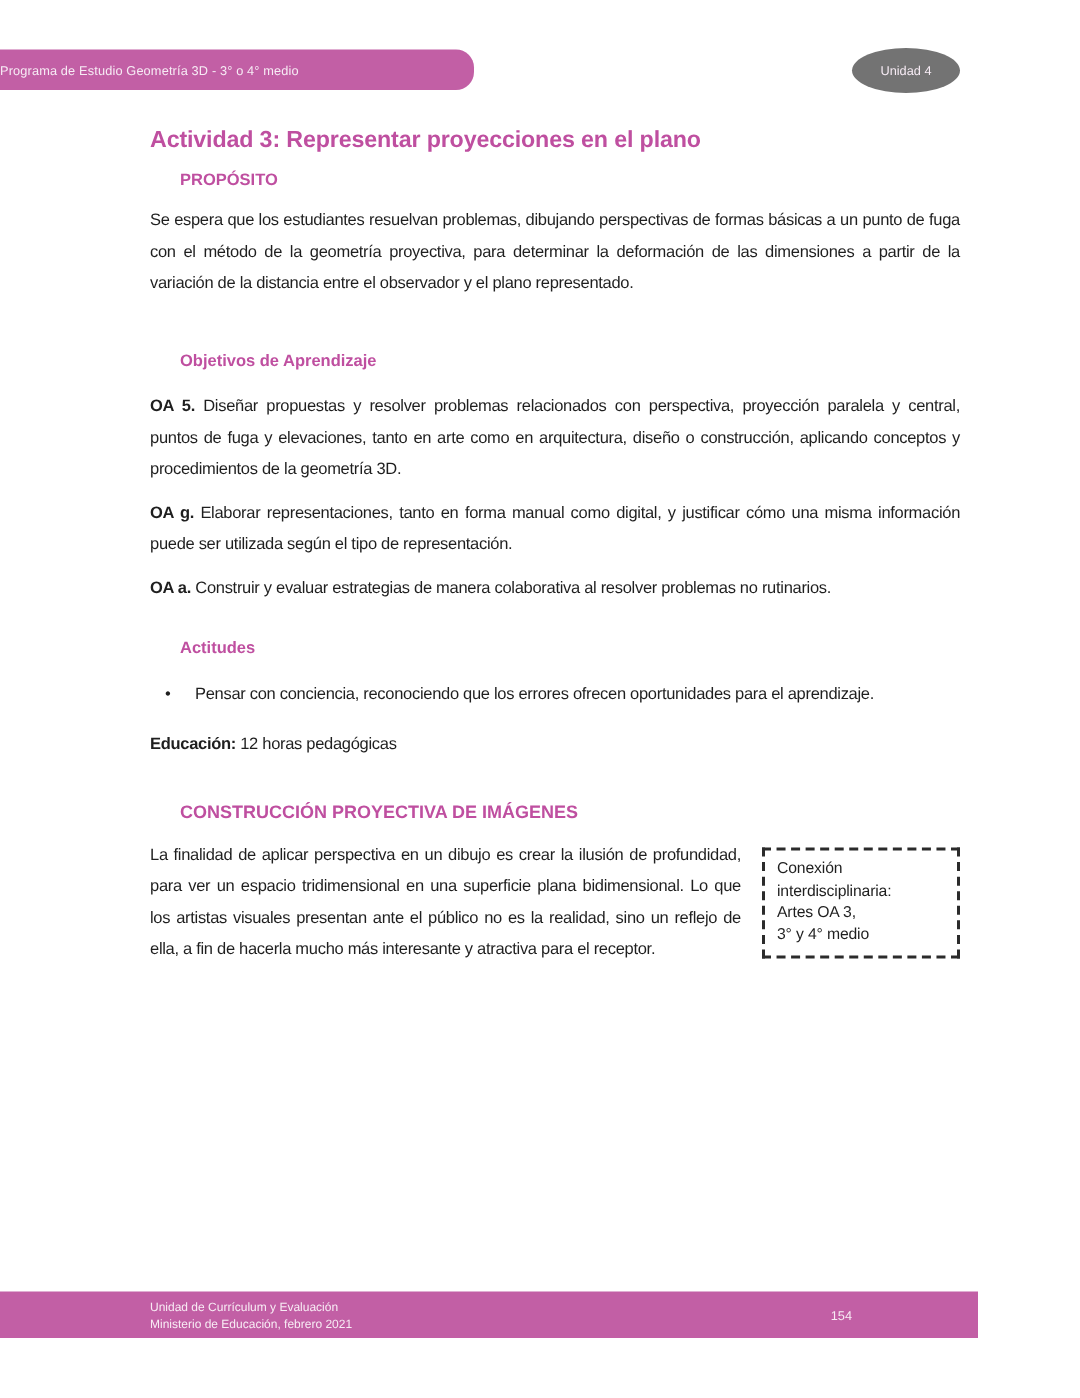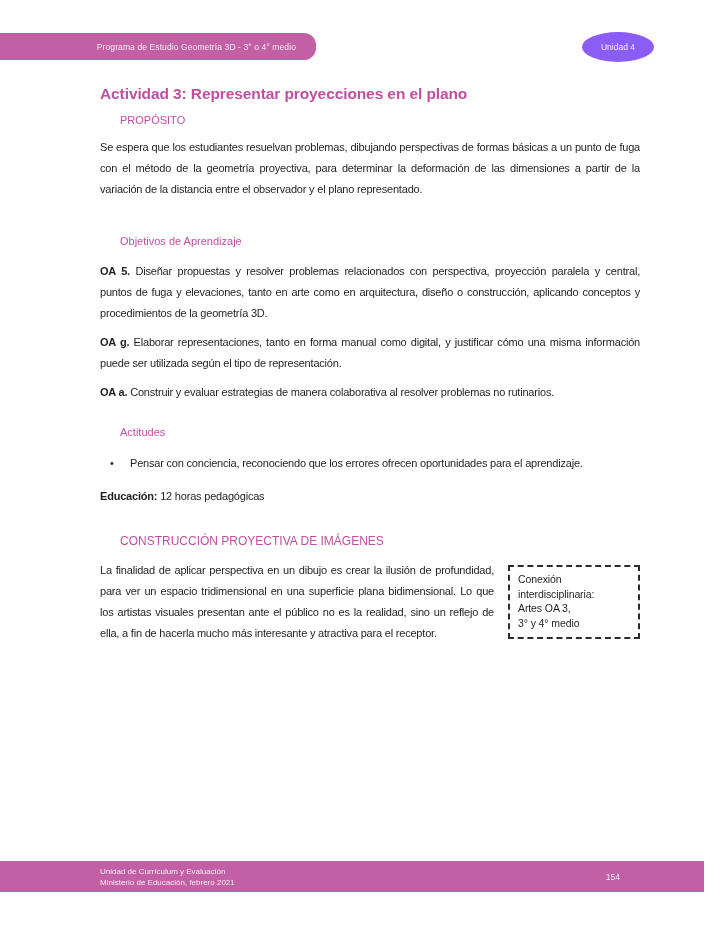--- a/index.html
+++ b/index.html
@@ -11,44 +11,44 @@
     color: #1f1f1f;
     overflow: hidden;
   }
 
   
   .program-bar {
     position: absolute; top: 33px; left: 0;
     width: 316px; height: 27px;
     background: #c25fa5;
     border-radius: 0 12px 12px 0;
-    display: flex; align-items: center; justify-content: flex-end;
+    display: flex; align-items: center; justify-content: flex-start;
     padding-right: 20px;
   }
   .program-bar span {
     color: #f7ecf5; font-size: 8.5px; letter-spacing: 0.1px;
   }
   .unit-badge {
-    position: absolute; top: 32px; left: 582px;
+    position: absolute; top: 32px; left: 568px;
     width: 72px; height: 30px;
-    background: #8b5cf6; border-radius: 50%;
+    background: #737373; border-radius: 50%;
     display: flex; align-items: center; justify-content: center;
   }
   .unit-badge span { color: #f7ecf5; font-size: 8.5px; }
 
   
   .content {
     position: absolute; top: 84px; left: 100px; width: 540px;
   }
   .doc-title {
     color: #bf4fa0; font-size: 15.5px; font-weight: bold;
     line-height: 20px; letter-spacing: -0.1px;
   }
   .h-pink {
-    color: #bf4fa0; font-size: 11px; font-weight: normal; line-height: 15px; padding-left: 20px;
+    color: #bf4fa0; font-size: 11px; font-weight: bold; line-height: 15px; padding-left: 20px;
   }
   .h-pink.big { font-size: 12px; line-height: 16px; }
   .mt-proposito   { margin-top: 9px; }
   .mt-para1       { margin-top: 9px; }
   .mt-objetivos   { margin-top: 34px; }
   .mt-oa5         { margin-top: 12px; }
   .mt-oa          { margin-top: 8px; }
   .mt-actitudes   { margin-top: 22px; }
   .mt-bullet      { margin-top: 13px; }
   .mt-duracion    { margin-top: 12px; }
@@ -73,21 +73,21 @@
     flex: none; width: 132px;
     border: 2px dashed #2b2b2b;
     padding: 5px 8px 7px 8px;
     font-size: 10.5px; line-height: 14.5px; letter-spacing: -0.1px;
     color: #1f1f1f;
   }
 
   
   .footer-bar {
     position: absolute; top: 861px; left: 0;
-    width: 704px; height: 31px;
+    width: 652px; height: 31px;
     background: #c25fa5;
     display: flex; align-items: center;
   }
   .footer-left {
     margin-left: 100px;
     color: rgba(255,255,255,0.88);
     font-size: 8px; line-height: 11px;
   }
   .footer-page {
     position: absolute; right: 84px; top: 0; height: 100%;

